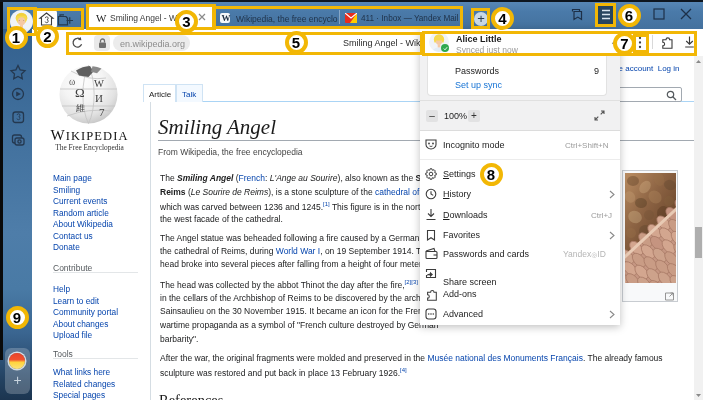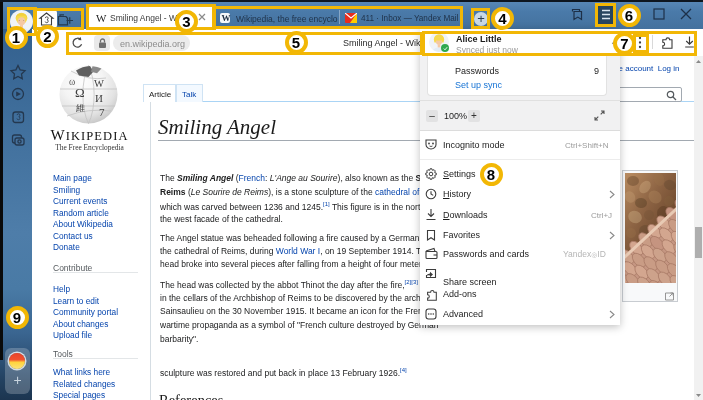--- a/index.html
+++ b/index.html
@@ -196,20 +196,21 @@
 
   <div class="abs" style="left:599px;top:63.5px;z-index:2;font-size:8px;color:#0645ad;">Create account&nbsp;&nbsp;Log in</div>
   <div class="abs" style="left:600px;top:87px;width:82px;height:15px;border:1px solid #a2a9b1;border-radius:2px;background:#fff;box-sizing:border-box;z-index:3;"></div>
   <svg class="abs" style="left:666px;top:90px;z-index:4;" width="11" height="11" viewBox="0 0 11 11">
     <circle cx="4.5" cy="4.5" r="3.2" fill="none" stroke="#54595d" stroke-width="1.2"></circle>
     <path d="M7 7 L10 10" stroke="#54595d" stroke-width="1.3"></path>
   </svg>
 
   <div class="abs" style="left:158px;top:115px;z-index:2;font-family:'Liberation Serif',serif;font-style:italic;font-size:21px;color:#1b1b1b;">Smiling Angel</div>
   <div class="abs" style="left:158px;top:140px;width:536px;height:1px;background:#a2a9b1;z-index:2;"></div>
+  <div class="abs" style="left:158px;top:146.5px;z-index:2;font-size:8.5px;color:#444;">From Wikipedia, the free encyclopedia</div>
 
   <div class="abs" style="left:622px;top:170px;width:56px;height:132px;border:1px solid #c8ccd1;background:#f8f9fa;box-sizing:border-box;z-index:2;"></div>
   <div class="abs" style="left:624.5px;top:173px;width:51px;height:110px;z-index:3;overflow:hidden;background:#8a6848;">
   <svg class="abs" style="left:0;top:0;" width="51" height="110" viewBox="0 0 51 110">
     <defs>
       <linearGradient id="st" x1="0" y1="0" x2="0.7" y2="1">
         <stop offset="0" stop-color="#bb8e63"></stop>
             <stop offset="0.4" stop-color="#8c6343"></stop>
         <stop offset="0.7" stop-color="#6f4a2f"></stop>
             <stop offset="1" stop-color="#9a7350"></stop>
@@ -361,20 +362,21 @@
   <div class="bodyline" style="top:200.5px;">which was carved between 1236 and 1245.<span class="sup">[1]</span> This figure is in the north portal of</div>
   <div class="bodyline" style="top:213.5px;">the west facade of the cathedral.</div>
   <div class="bodyline" style="top:232.5px;">The Angel statue was beheaded following a fire caused by a German bombardment of</div>
   <div class="bodyline" style="top:245.5px;">the cathedral of Reims, during <span class="blink">World War I</span>, on 19 September 1914. The angel's</div>
   <div class="bodyline" style="top:258.5px;">head broke into several pieces after falling from a height of four meters.</div>
   <div class="bodyline" style="top:278.5px;">The head was collected by the abbot Thinot the day after the fire,<span class="sup">[2][3]</span> and hidden</div>
   <div class="bodyline" style="top:292.5px;">in the cellars of the Archbishop of Reims to be discovered by the architect Max</div>
   <div class="bodyline" style="top:306px;">Sainsaulieu on the 30 November 1915. It became an icon for the French</div>
   <div class="bodyline" style="top:320px;">wartime propaganda as a symbol of "French culture destroyed by German</div>
   <div class="bodyline" style="top:333.5px;">barbarity".</div>
+  <div class="bodyline" style="top:353px;">After the war, the original fragments were molded and preserved in the <span class="blink">Musée national des Monuments Français</span>. The already famous</div>
   <div class="bodyline" style="top:367px;">sculpture was restored and put back in place 13 February 1926.<span class="sup">[4]</span></div>
   <div class="abs" style="left:159px;top:392px;z-index:2;font-family:'Liberation Serif',serif;font-size:14.5px;color:#1b1b1b;">References</div>
 
   <div class="abs" style="left:694px;top:56px;width:9px;height:344px;background:#f1f1f1;z-index:8;"></div>
   <svg class="abs" style="left:694px;top:57px;z-index:9;" width="9" height="9" viewBox="0 0 9 9">
     <path d="M2 6 L4.5 3 L7 6 Z" fill="#8a8a8a"></path>
   </svg>
   <div class="abs" style="left:695px;top:227px;width:7px;height:31px;background:#aeaeae;z-index:9;"></div>
   <svg class="abs" style="left:694px;top:391px;z-index:9;" width="9" height="9" viewBox="0 0 9 9">
     <path d="M2 3 L4.5 6 L7 3 Z" fill="#8a8a8a"></path>

